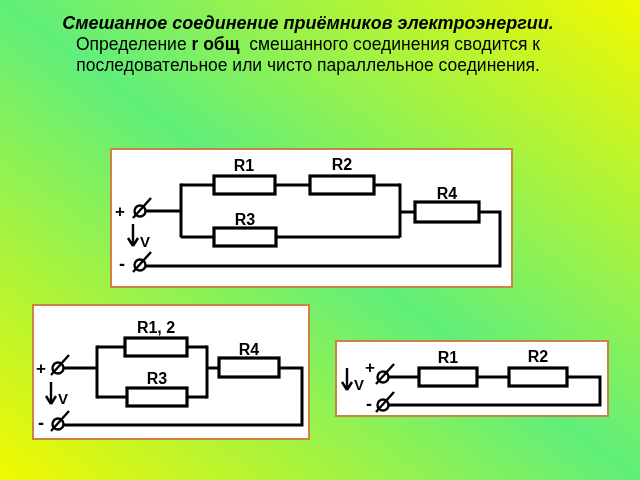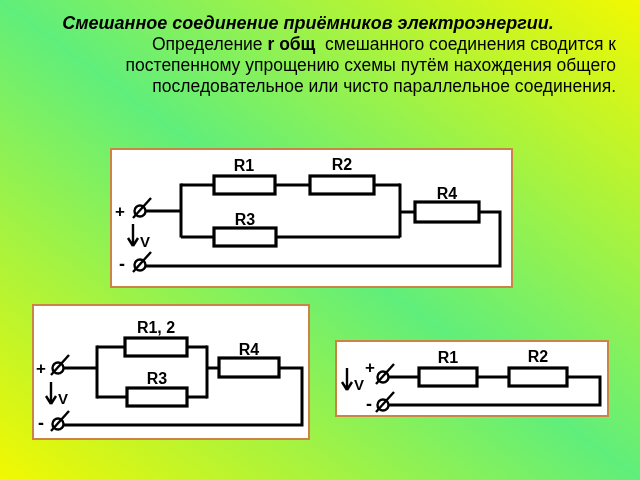--- a/index.html
+++ b/index.html
@@ -14,21 +14,21 @@
   .title-block{
     position:absolute;top:13px;left:0;width:616px;
     text-align:center;
     font-size:17.5px;line-height:21px;
     color:#000;
   }
   .title-heading{
     font-weight:bold;font-style:italic;font-size:18px;
     white-space:nowrap;
   }
-  .title-line{white-space:nowrap;text-align:right;}
+  .title-line{white-space:nowrap;}
   .title-line b{font-weight:bold;}
   .cbox{
     position:absolute;
     background:#ffffff;
     border:2px solid #cc8445;
     box-sizing:border-box;
   }
   .cbox svg{position:absolute;left:0;top:0;}
   .wire{stroke:#000;stroke-width:3;fill:none;}
   .res{fill:#fff;stroke:#000;stroke-width:3.2;}
@@ -37,21 +37,20 @@
   .clbl{font-family:"Liberation Sans",sans-serif;font-weight:bold;fill:#000;}
 </style>
 </head>
 <body>
 
 <div class="slide">
 
   <div class="title-block">
     <div class="title-heading">Смешанное соединение приёмников электроэнергии.</div>
     <div class="title-line"><span>Определение </span><b>r общ</b><span>&nbsp; смешанного соединения сводится к</span></div>
-    <div class="title-line">постепенному упрощению схемы путём нахождения общего</div>
     <div class="title-line">последовательное или чисто параллельное соединения.</div>
   </div>
 
   <div class="cbox" style="left:110px;top:148px;width:403px;height:140px;">
     <svg width="399" height="136" viewBox="0 0 399 136">
       <g class="wire">
         <path d="M34 61 H69"></path>
         <path d="M69 33.5 V87.5"></path>
         <path d="M69 35 H102 M163 35 H198 M262 35 H288"></path>
         <path d="M288 33.5 V87.5"></path>

